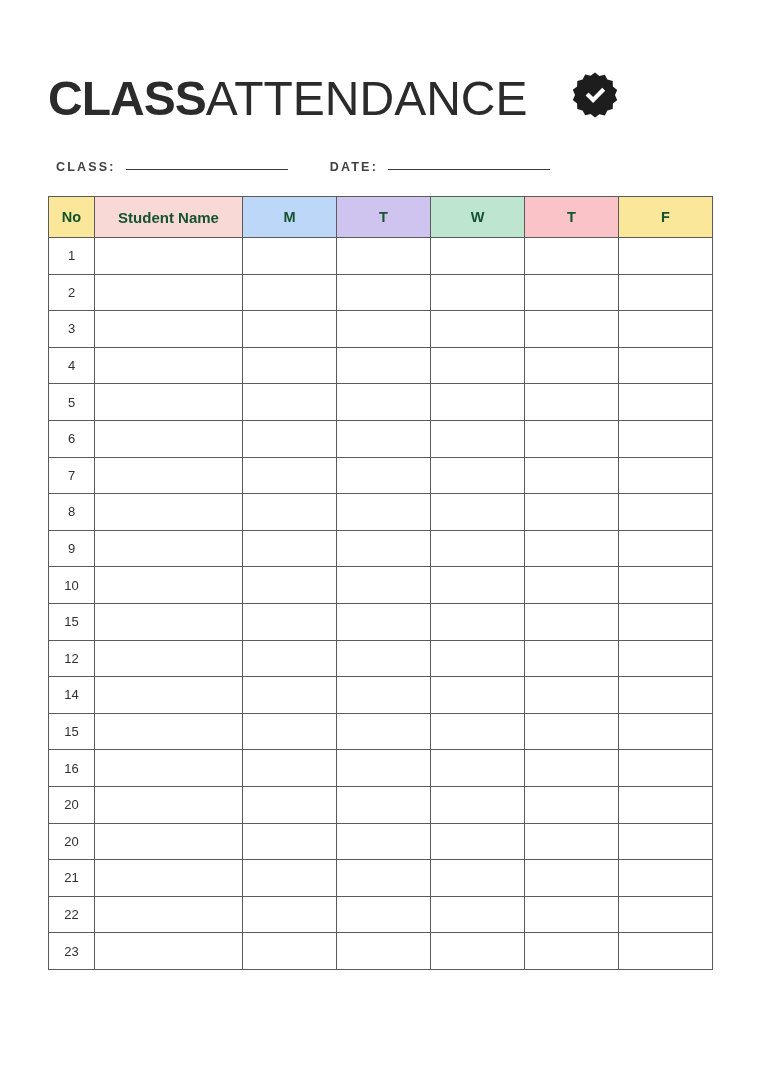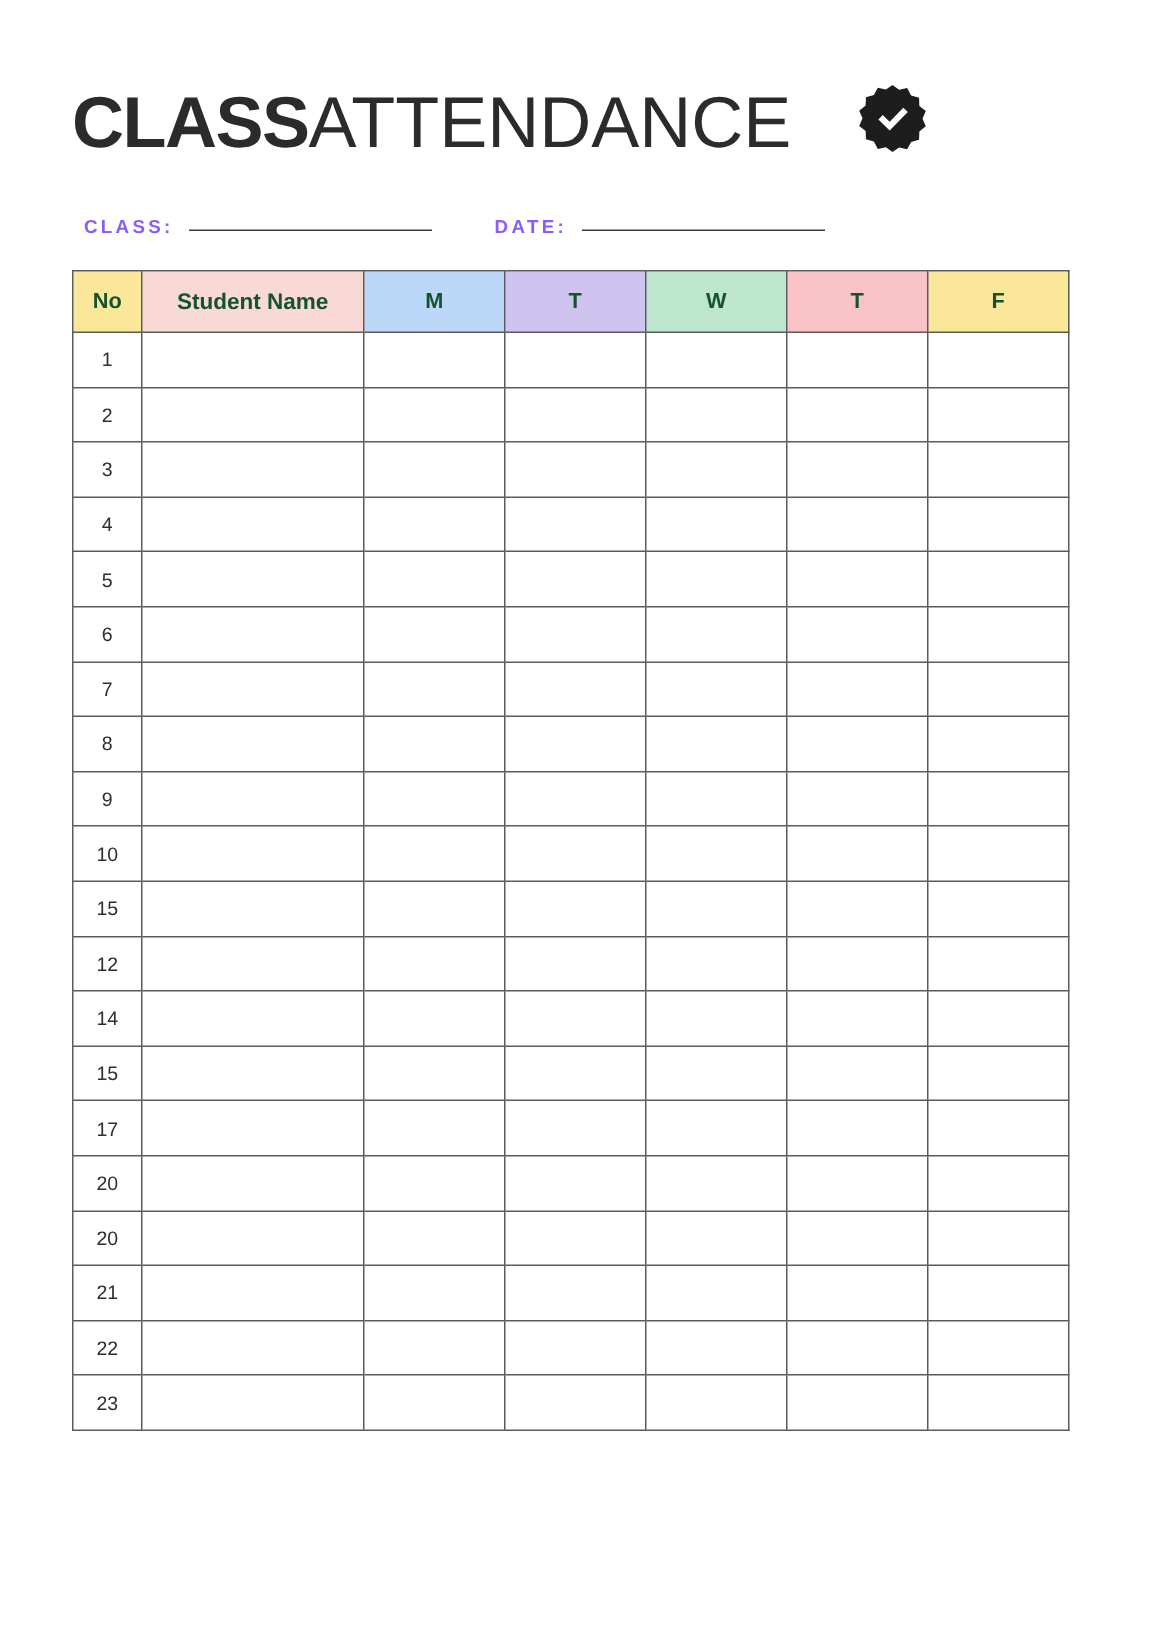--- a/index.html
+++ b/index.html
@@ -13,21 +13,21 @@
     font-family: "Liberation Sans", sans-serif;
     color: #2b2b2b;
     position: relative;
     overflow: hidden;
   }
 
   .page {
     width: 679px;
     height: 1086px;
     box-sizing: border-box;
-    padding: 52px 48px 0 48px;
+    padding: 68px 48px 0 48px;
     position: relative;
   }
 
   
   .header {
     display: flex;
     align-items: center;
     justify-content: space-between;
     height: 62px;
   }
@@ -59,21 +59,21 @@
     display: flex;
     align-items: flex-end;
     margin-top: 22px;
     padding-left: 8px;
     height: 22px;
   }
   .meta-label {
     font-size: 12.5px;
     font-weight: bold;
     letter-spacing: 2.2px;
-    color: #8b5cf6;
+    color: #404040;
   }
   .meta-rule {
     border-bottom: 1.4px solid #3a3a3a;
     height: 1px;
     margin: 0 0 4px 10px;
   }
   .rule-class { width: 162px; }
   .rule-date  { width: 162px; }
   .meta-gap { width: 42px; }
 
@@ -281,21 +281,21 @@
         <tr>
           <td class="cell-no">15</td>
           <td></td>
           <td></td>
           <td></td>
           <td></td>
           <td></td>
           <td></td>
         </tr>
         <tr>
-          <td class="cell-no">17</td>
+          <td class="cell-no">16</td>
           <td></td>
           <td></td>
           <td></td>
           <td></td>
           <td></td>
           <td></td>
         </tr>
         <tr>
           <td class="cell-no">20</td>
           <td></td>

